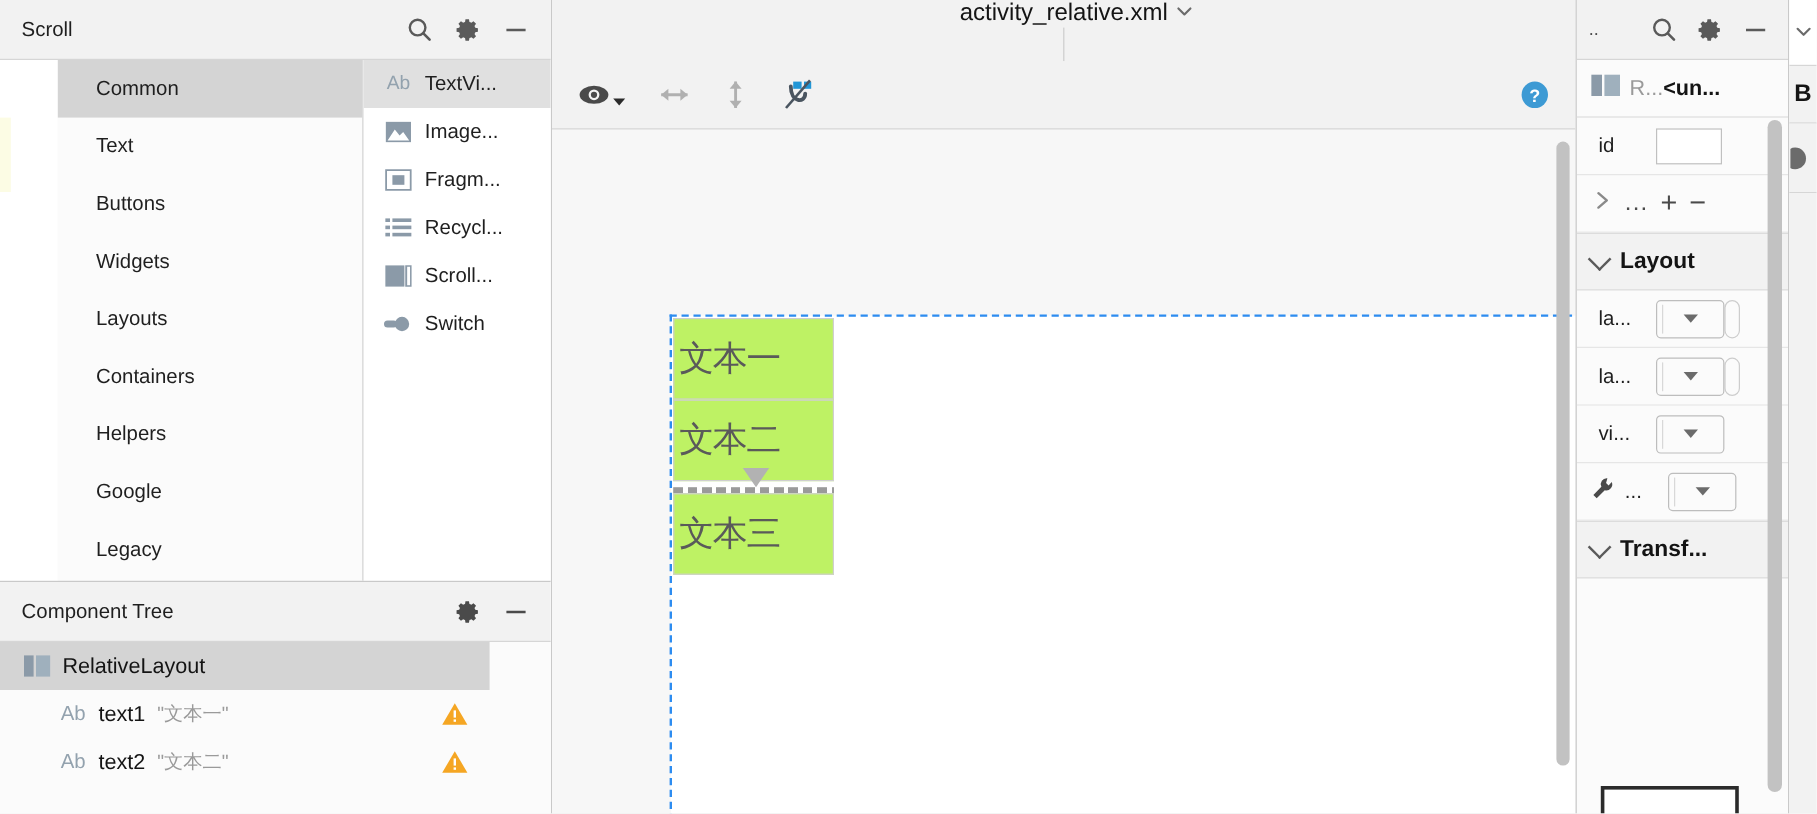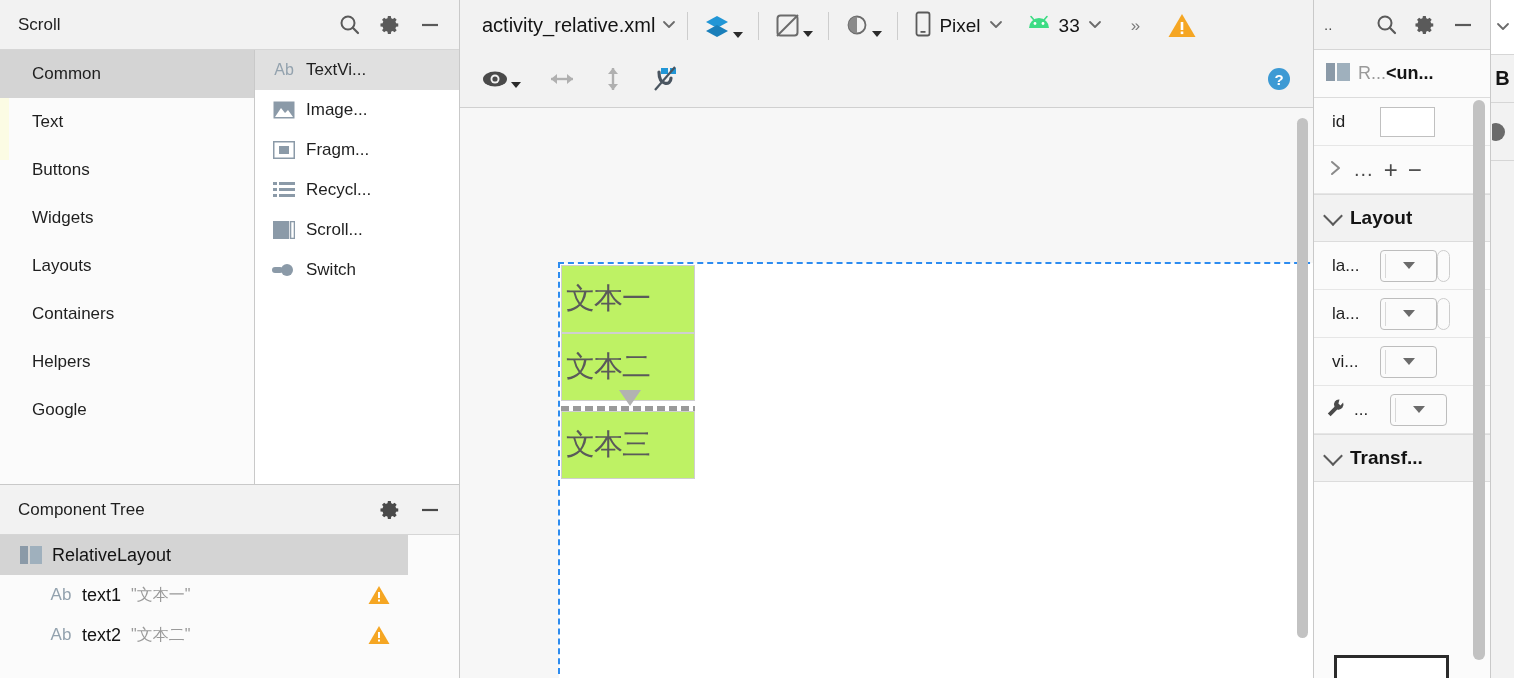--- a/index.html
+++ b/index.html
@@ -56,20 +56,21 @@
     overflow: hidden;
   }
   #palette-panel {
     position: absolute;
     left: 0; top: 0; width: 459px; height: 484px;
   }
   #palette-body {
     position: absolute;
     top: 50px; left: 0; right: 0; bottom: 0;
     display: flex;
+    padding-left: 48px;
   }
   #palette-categories {
     width: 255px;
     background: #fbfbfb;
     border-right: 1px solid #c9c9c9;
     box-sizing: border-box;
     overflow: hidden;
   }
   .cat-item {
     height: 48px;
@@ -165,20 +166,21 @@
     background: #f2f2f2;
     overflow: hidden;
   }
   #editor-toolbar {
     position: absolute; left: 0; top: 0;
     width: 853px; height: 51px;
     background: #f2f2f2;
     display: flex;
     align-items: center;
     box-sizing: border-box;
+    flex-direction: column;
   }
   #file-tab {
     display: flex; align-items: center;
     padding-left: 22px;
     gap: 6px;
   }
   #file-name { font-size: 20px; color: #141414; white-space: nowrap; }
   .tb-sep {
     width: 1px; height: 28px; background: #cdcdcd;
     margin: 0 10px;
@@ -472,20 +474,23 @@
             </div>
           <div class="cat-item">
               <span>Containers</span>
             </div>
           <div class="cat-item">
               <span>Helpers</span>
             </div>
           <div class="cat-item">
               <span>Google</span>
             </div>
+          <div class="cat-item">
+              <span>Legacy</span>
+            </div>
         </div>
 
         <div id="palette-items">
           <div class="pal-item selected">
             <span class="pal-ico">
                 <span class="ab-glyph">Ab</span>
               </span>
             <span>TextVi...</span>
           </div>
           <div class="pal-item">

